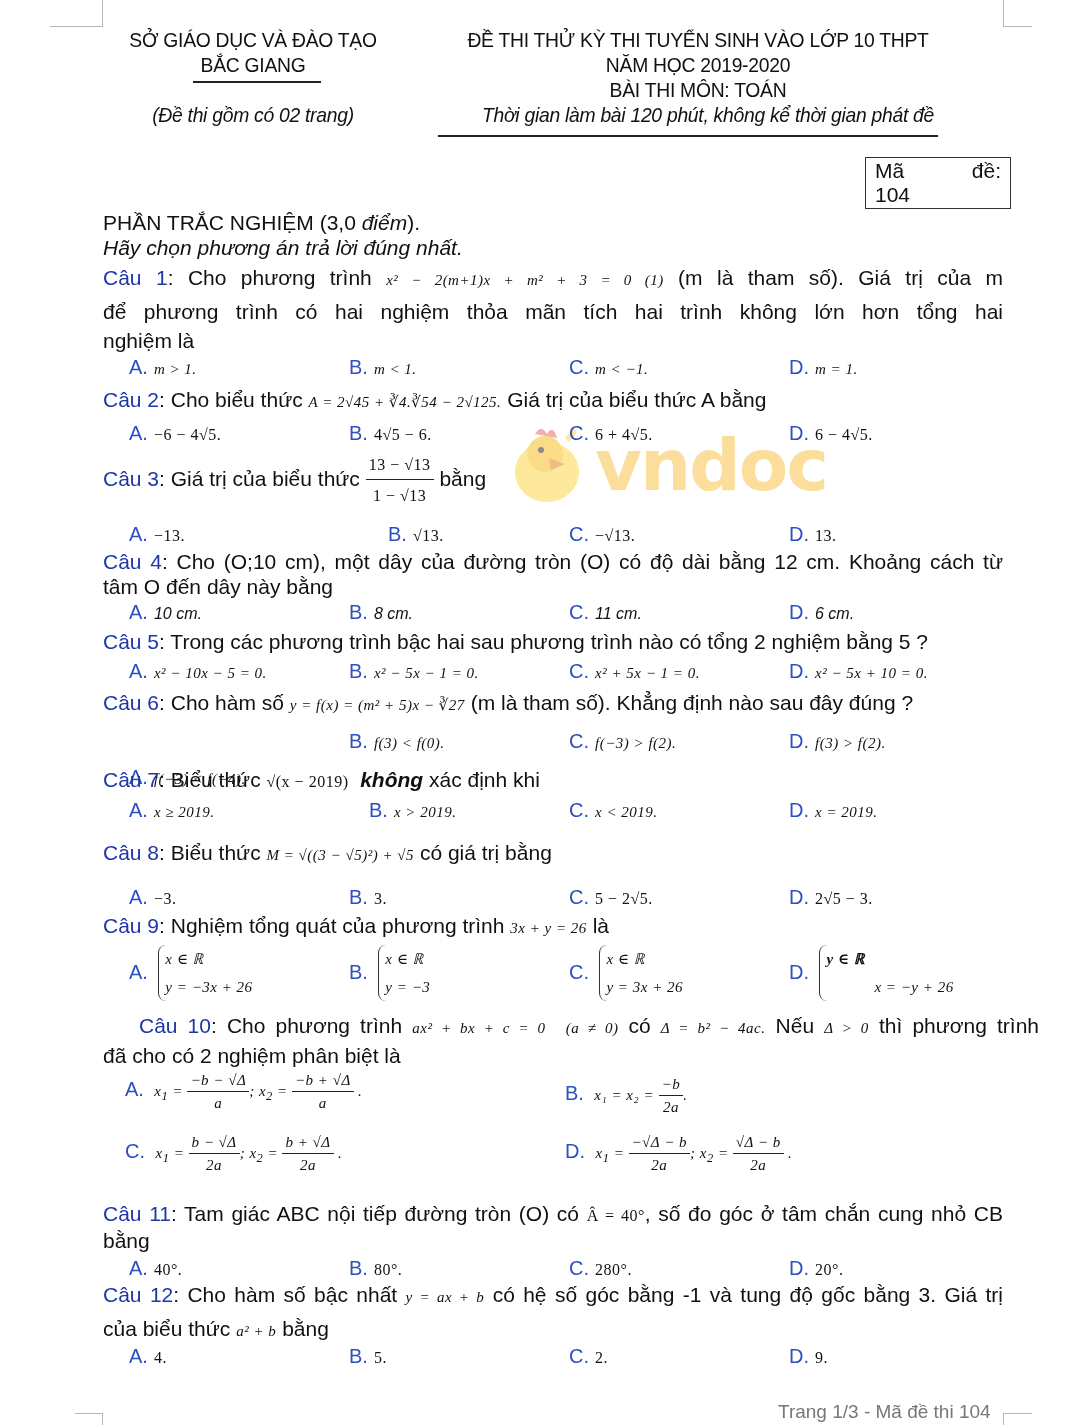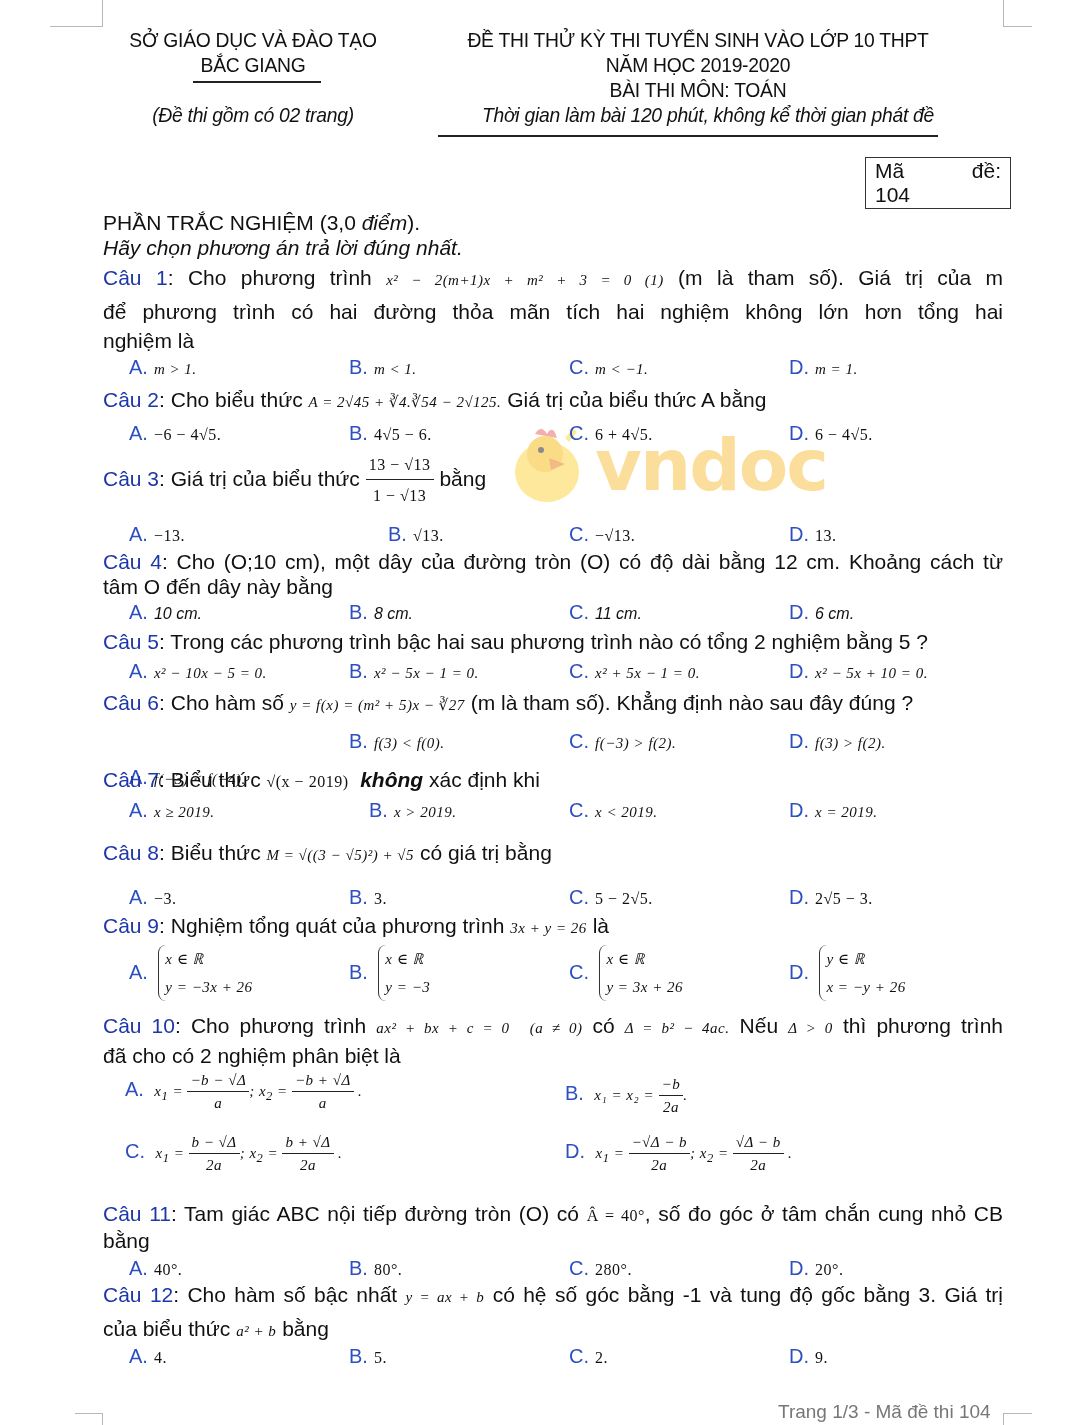--- a/index.html
+++ b/index.html
@@ -84,21 +84,21 @@
     <circle cx="36" cy="30" r="3" fill="#777"></circle>
     <path d="M60 18 l8 -10 l4 4 l-8 10 z" fill="#fde48a"></path>
   </svg>
   <div class="wm-text">vndoc</div>
 </div>
 
 <div class="q" style="top:265px; width:900px;">
   <span class="justify"><span class="qlbl">Câu 1</span>: <span>Cho phương trình</span> <span class="math">x² − 2(m+1)x + m² + 3 = 0 (1)</span> <span>(m là tham số). Giá trị của m</span></span>
 </div>
 <div class="q" style="top:299px; width:900px;">
-    <span class="justify">để phương trình có hai đường thỏa mãn tích hai nghiệm không lớn hơn tổng hai</span>
+    <span class="justify">để phương trình có hai nghiệm thỏa mãn tích hai trình không lớn hơn tổng hai</span>
   </div>
 <div class="q" style="top:328px;">nghiệm là</div>
 <div class="opt" style="left:129px; top:356px;"><span class="ol">A.</span><span class="math">m &gt; 1.</span></div>
 <div class="opt" style="left:349px; top:356px;"><span class="ol">B.</span><span class="math">m &lt; 1.</span></div>
 <div class="opt" style="left:569px; top:356px;"><span class="ol">C.</span><span class="math">m &lt; −1.</span></div>
 <div class="opt" style="left:789px; top:356px;"><span class="ol">D.</span><span class="math">m = 1.</span></div>
 
 <div class="q" style="top:387px;"><span class="qlbl">Câu 2</span>: <span>Cho biểu thức</span> <span class="math">A = 2√45 + ∛4.∛54 − 2√125.</span> <span>Giá trị của biểu thức A bằng</span></div>
 <div class="opt" style="left:129px; top:422px;"><span class="ol">A.</span><span class="mathn">−6 − 4√5.</span></div>
 <div class="opt" style="left:349px; top:422px;"><span class="ol">B.</span><span class="mathn">4√5 − 6.</span></div>
@@ -167,26 +167,26 @@
 <div class="opt" style="left:569px; top:945px;">
   <span class="ol" style="position:relative; top:16px;">C.</span>
   <span style="display:inline-block; border-left:1.5px solid #333; border-radius:8px 0 0 8px; padding-left:6px; vertical-align:top;" class="math">
     <span style="display:block; line-height:28px;">x ∈ ℝ</span>
     <span style="display:block; line-height:28px;">y = 3x + 26</span>
   </span>
 </div>
 <div class="opt" style="left:789px; top:945px;">
   <span class="ol" style="position:relative; top:16px;">D.</span>
   <span style="display:inline-block; border-left:1.5px solid #333; border-radius:8px 0 0 8px; padding-left:6px; vertical-align:top;" class="math">
-    <span style="display:block; line-height:28px;">y ∈ ℝ</span>
-    <span style="display:block; line-height:28px;">x = −y + 26</span>
-  </span>
-</div>
-
-<div class="q" style="top:1013px; width:900px;">
+    <span style="display:block; line-height:28px;font-weight:bold;">y ∈ ℝ</span>
+    <span style="display:block; line-height:28px;margin-left:48px;">x = −y + 26</span>
+  </span>
+</div>
+
+<div class="q" style="top:1013px; width:900px;margin-left:36px;">
     <span class="justify"><span class="qlbl">Câu 10</span>: <span>Cho phương trình</span> <span class="math">ax² + bx + c = 0</span> &nbsp;<span class="math">(a ≠ 0)</span> <span>có</span> <span class="math">Δ = b² − 4ac.</span> <span>Nếu</span> <span class="math">Δ &gt; 0</span> <span>thì phương trình</span></span>
   </div>
 <div class="q" style="top:1043px;">đã cho có 2 nghiệm phân biệt là</div>
 
 <div class="opt" style="left:125px; top:1072px;">
   <span class="ol">A.</span>
   <span class="math">x<sub>1</sub> = </span><span class="frac math"><span class="n">−b − √Δ</span><span class="d">a</span></span><span class="math">; x<sub>2</sub> = </span><span class="frac math"><span class="n">−b + √Δ</span><span class="d">a</span></span><span class="math"> .</span>
 </div>
 <div class="opt" style="left:565px; top:1076px;">
   <span class="ol">B.</span>

